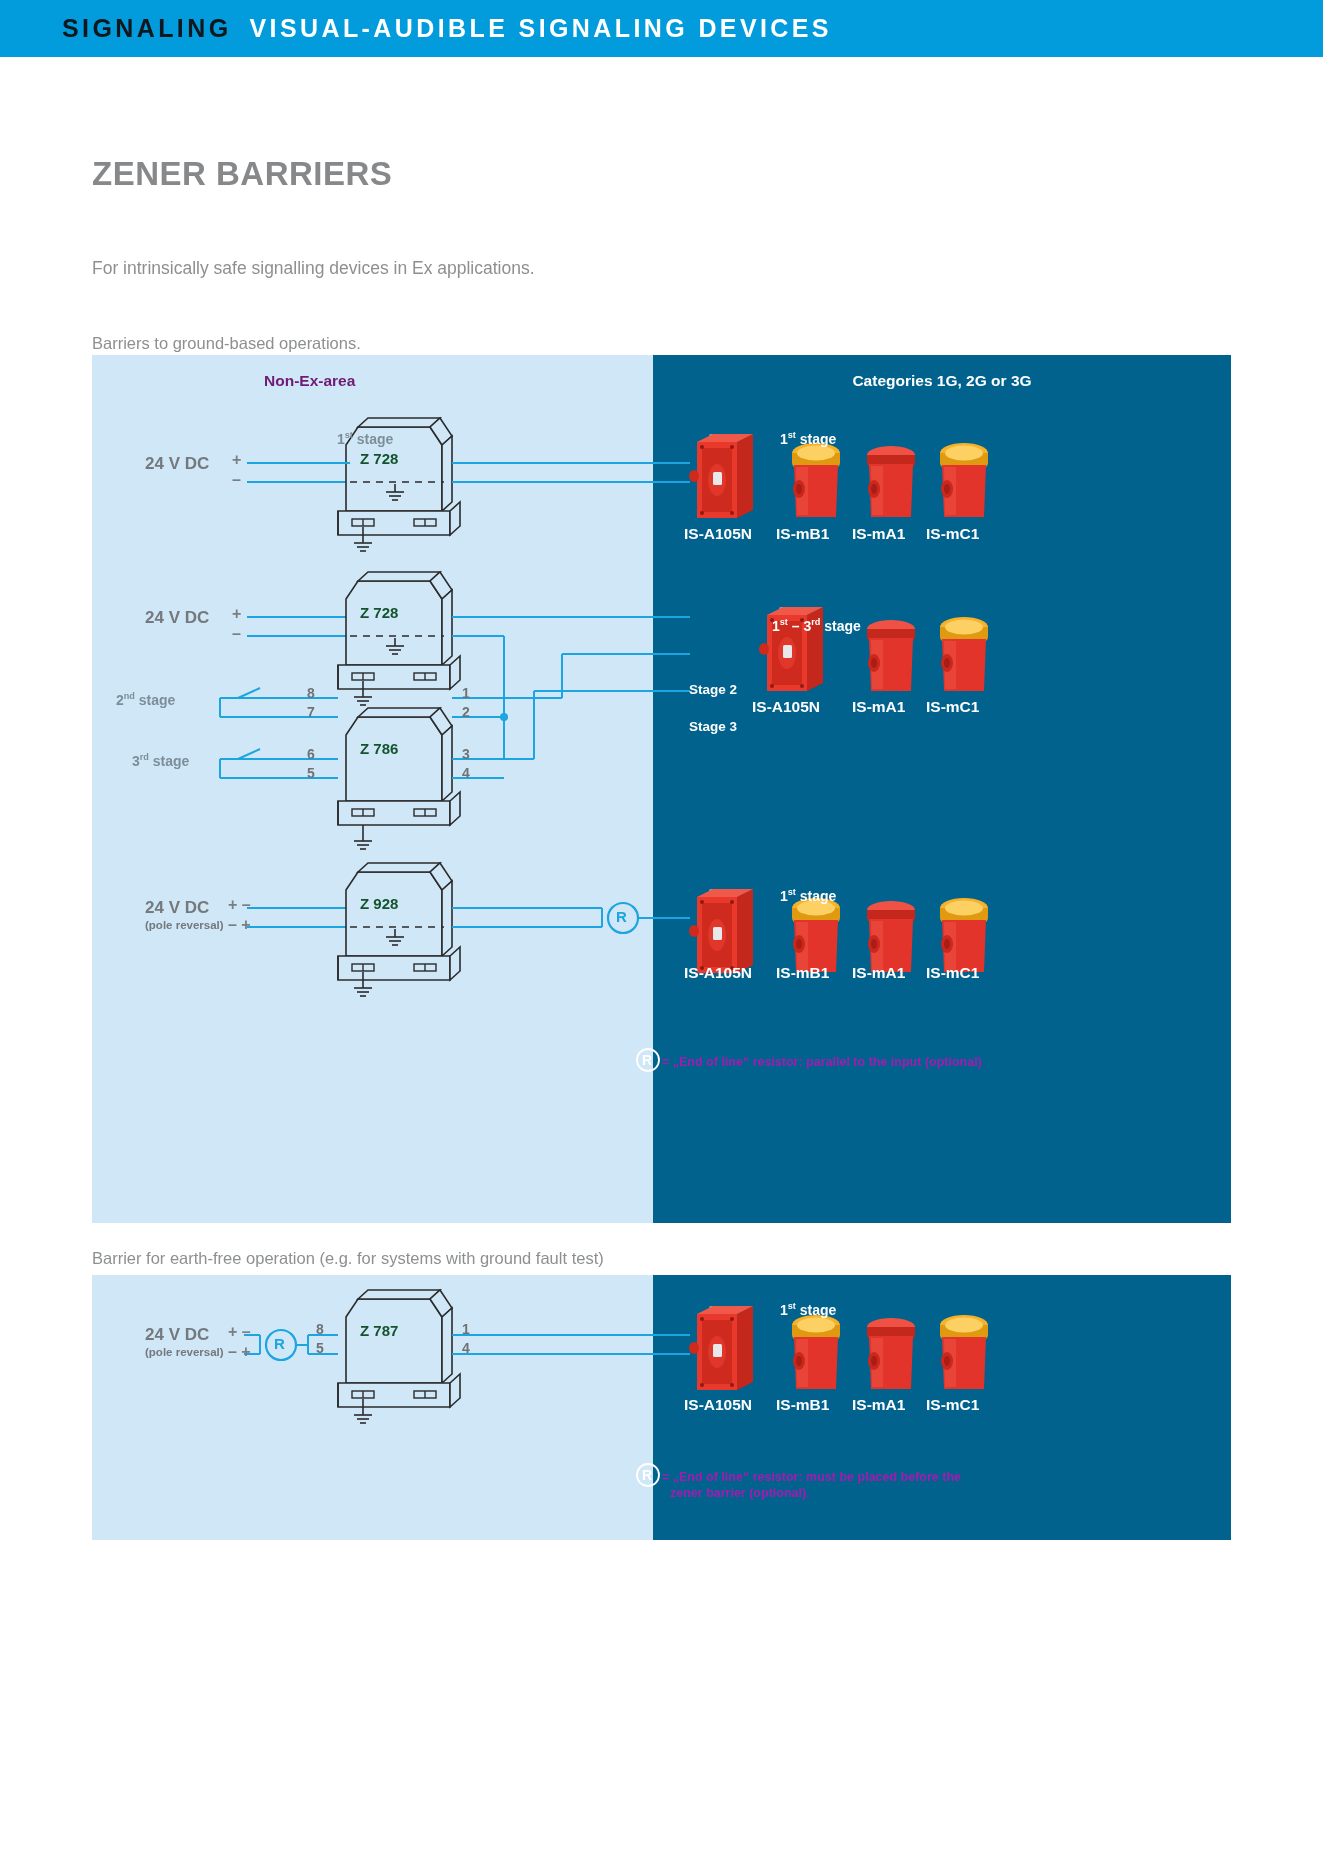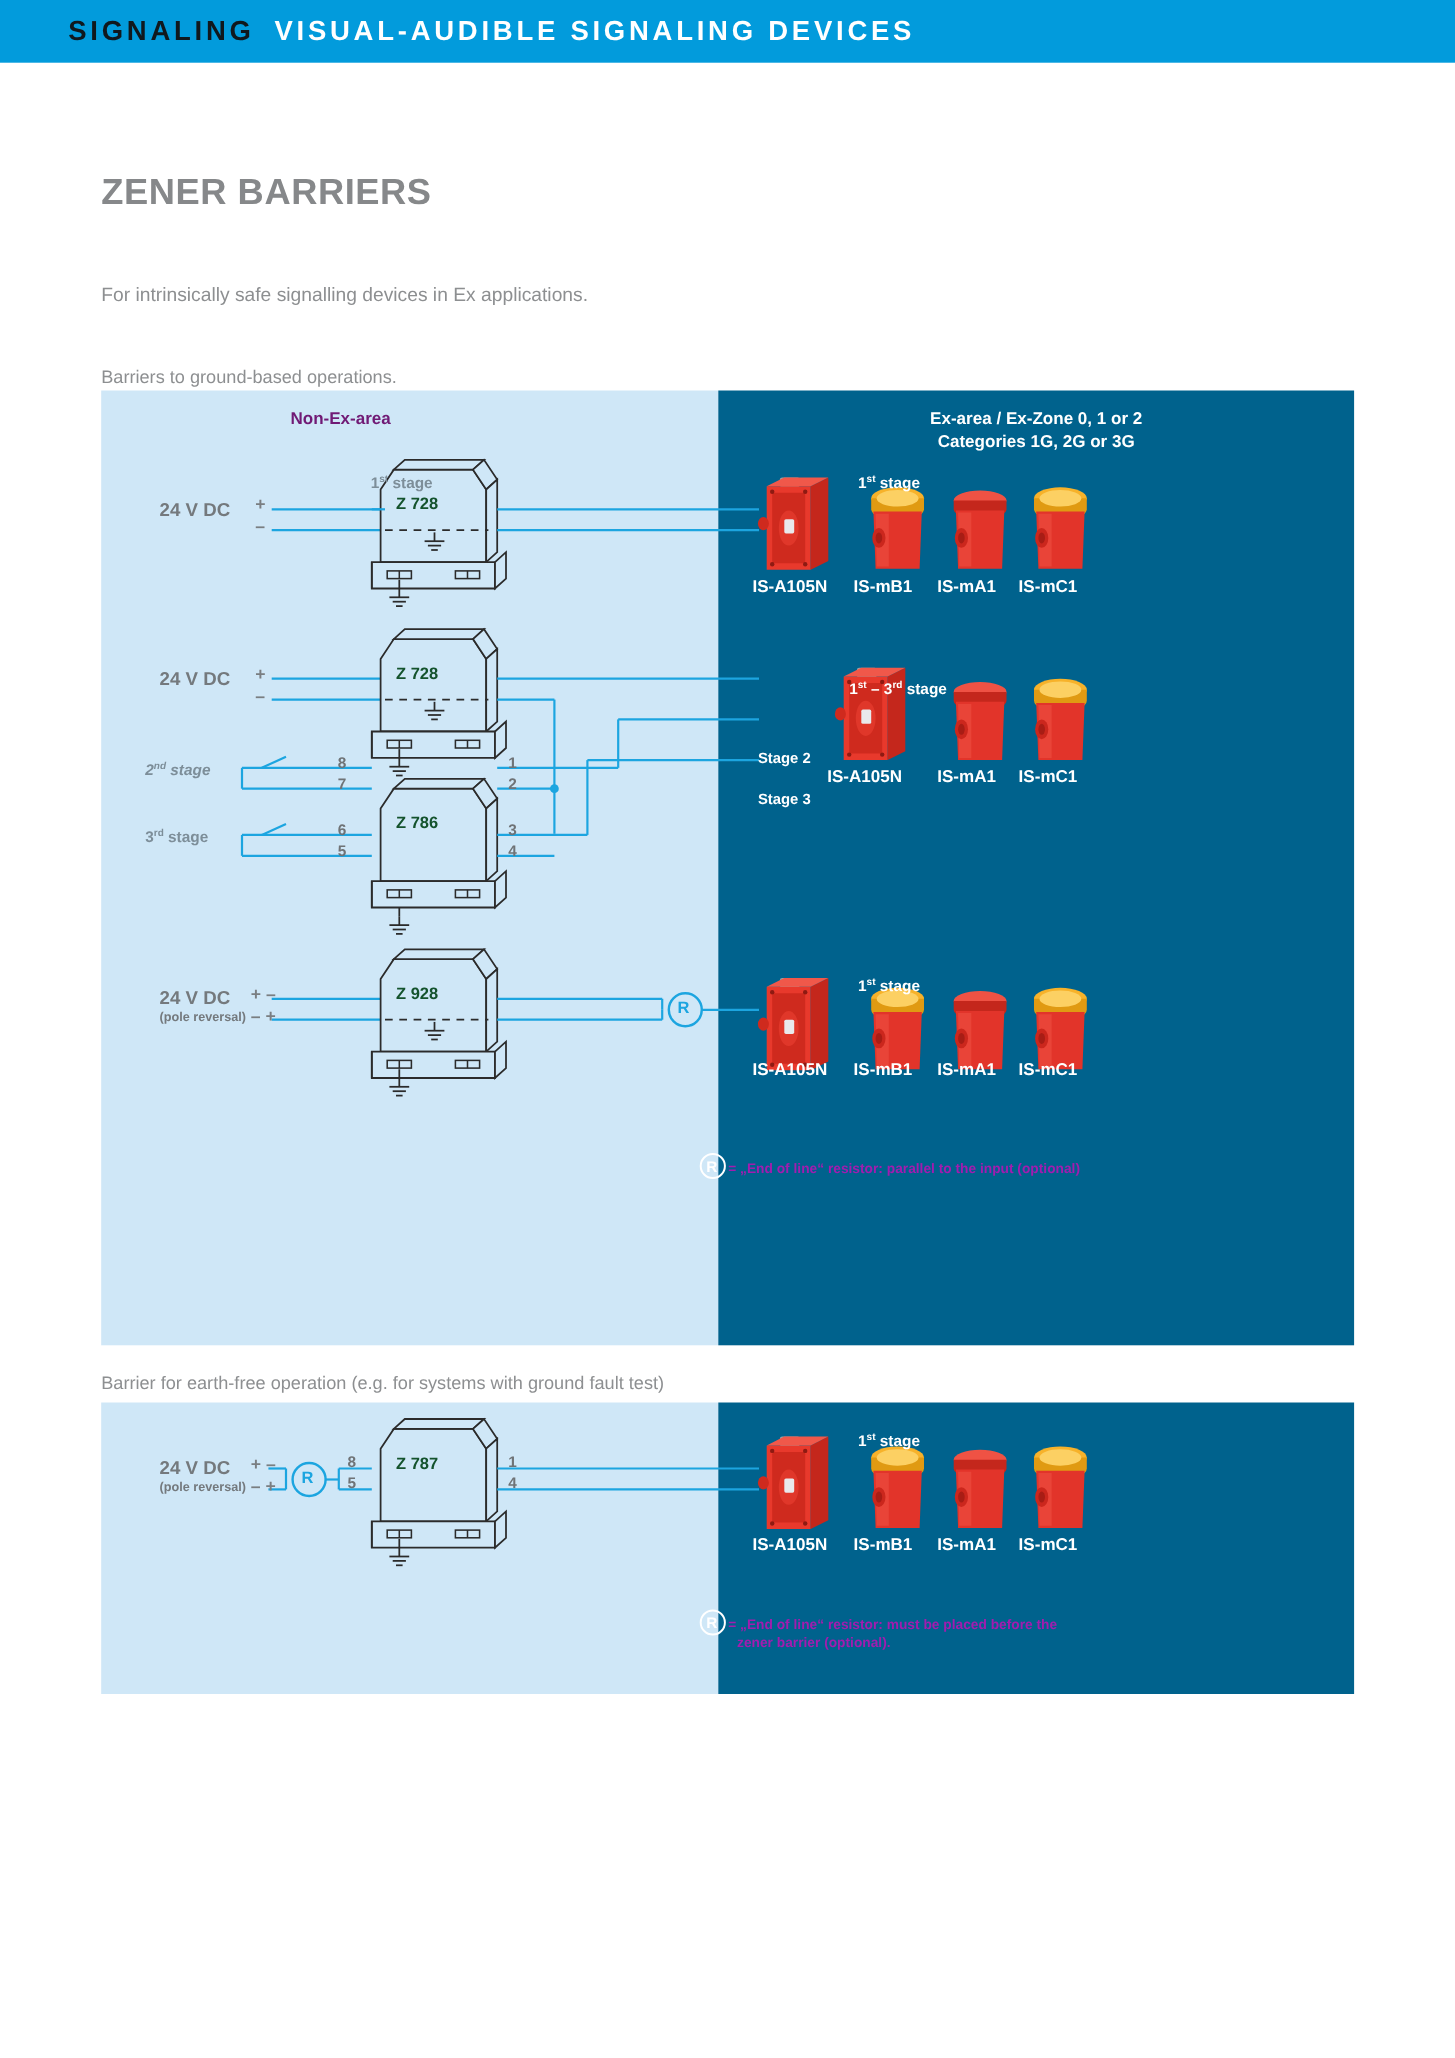--- a/index.html
+++ b/index.html
@@ -68,21 +68,20 @@
 </div>
 <div class="para p-cap1">Barriers to ground-based operations.</div>
 <div class="para p-cap2">Barrier for earth-free operation (e.g. for systems with ground fault test)</div>
 
 <div class="panel" id="panel1">
   <div class="light"></div>
   <div class="dark"></div>
 
   <div class="lbl area-head-l" style="left:172px; top:17px;">Non-Ex-area</div>
   <div class="lbl area-head-r" style="left:588px; top:15px; width:524px;">
-    <div>Ex-area / Ex-Zone 0, 1 or 2</div>
     <div>Categories 1G, 2G or 3G</div>
   </div>
 
   <svg width="1139" height="868" viewBox="0 0 1139 868">
     <defs>
 
       <g id="mod">
         <path d="M8,30 L20,12 L92,12 L104,30 L104,96 L8,96 Z" fill="#cfe7f7" stroke="#2b2b2b" stroke-width="1.6"></path>
         <path d="M20,12 L30,3 L102,3 L92,12 Z" fill="#cfe7f7" stroke="#2b2b2b" stroke-width="1.6"></path>
         <path d="M92,12 L102,3 L114,21 L104,30 Z" fill="#cfe7f7" stroke="#2b2b2b" stroke-width="1.6"></path>
@@ -228,21 +227,21 @@
   <div class="lbl devlbl" style="left:834px; top:170px;">IS-mC1</div>
 
   <div class="lbl volt" style="left:53px; top:253px;">24 V DC</div>
   <div class="lbl sgn" style="left:140px; top:250px;">+</div>
   <div class="lbl sgn" style="left:140px; top:270px;">–</div>
   <div class="lbl zlabel" style="left:268px; top:249px;">Z 728</div>
   <div class="lbl zlabel" style="left:268px; top:385px;">Z 786</div>
   <div class="lbl stage-w" style="left:680px; top:262px;"><span>1</span><sup>st</sup><span> – 3</span><sup>rd</sup><span> stage</span></div>
   <div class="lbl stagebox" style="left:597px; top:327px;"><span>Stage </span><span>2</span></div>
   <div class="lbl stagebox" style="left:597px; top:364px;"><span>Stage </span><span>3</span></div>
-  <div class="lbl stage-g" style="left:40px; top:336px;font-style:italic;"><span>2</span><sup>nd</sup><span> stage</span></div>
+  <div class="lbl stage-g" style="left:24px; top:336px;"><span>2</span><sup>nd</sup><span> stage</span></div>
   <div class="lbl stage-g" style="left:40px; top:397px;"><span>3</span><sup>rd</sup><span> stage</span></div>
   <div class="lbl termnum" style="left:215px; top:330px;">8</div>
   <div class="lbl termnum" style="left:215px; top:349px;">7</div>
   <div class="lbl termnum" style="left:215px; top:391px;">6</div>
   <div class="lbl termnum" style="left:215px; top:410px;">5</div>
   <div class="lbl termnum" style="left:370px; top:330px;">1</div>
   <div class="lbl termnum" style="left:370px; top:349px;">2</div>
   <div class="lbl termnum" style="left:370px; top:391px;">3</div>
   <div class="lbl termnum" style="left:370px; top:410px;">4</div>
   <div class="lbl devlbl" style="left:660px; top:343px;">IS-A105N</div>

